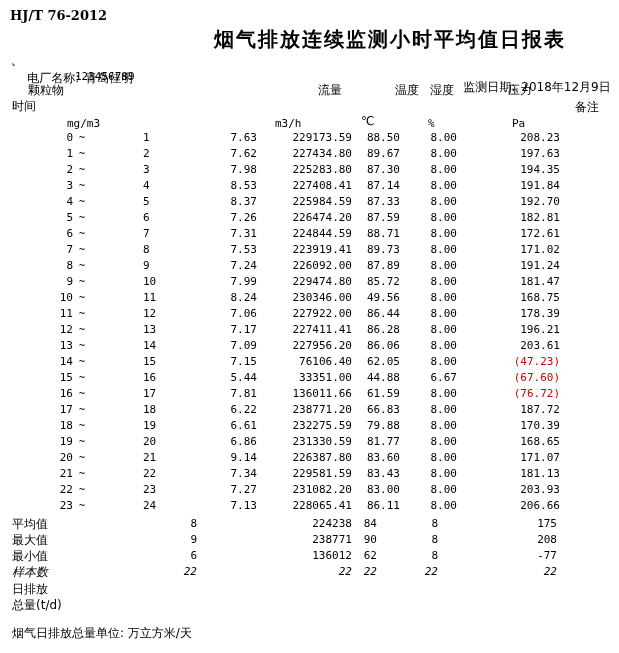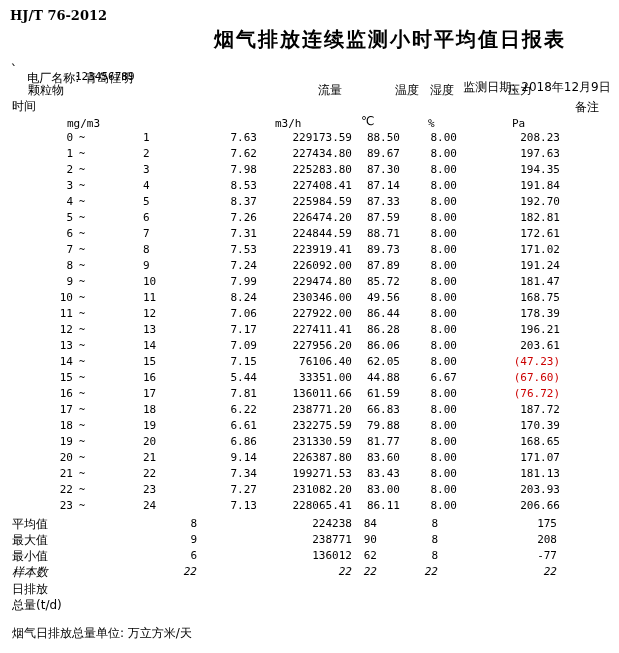--- a/index.html
+++ b/index.html
@@ -289,21 +289,21 @@
         <span class="c fl num">226387.80</span>
         <span class="c tp num">83.60</span>
         <span class="c hm num">8.00</span>
         <span class="c pr num">171.07</span>
       </div>
       <div class="trow" style="top: 466px;">
         <span class="c hs num">21</span>
         <span class="c tl num">~</span>
         <span class="c he num">22</span>
         <span class="c pm num">7.34</span>
-        <span class="c fl num">199271.53</span>
+        <span class="c fl num">229581.59</span>
         <span class="c tp num">83.43</span>
         <span class="c hm num">8.00</span>
         <span class="c pr num">181.13</span>
       </div>
       <div class="trow" style="top: 482px;">
         <span class="c hs num">22</span>
         <span class="c tl num">~</span>
         <span class="c he num">23</span>
         <span class="c pm num">7.27</span>
         <span class="c fl num">231082.20</span>

